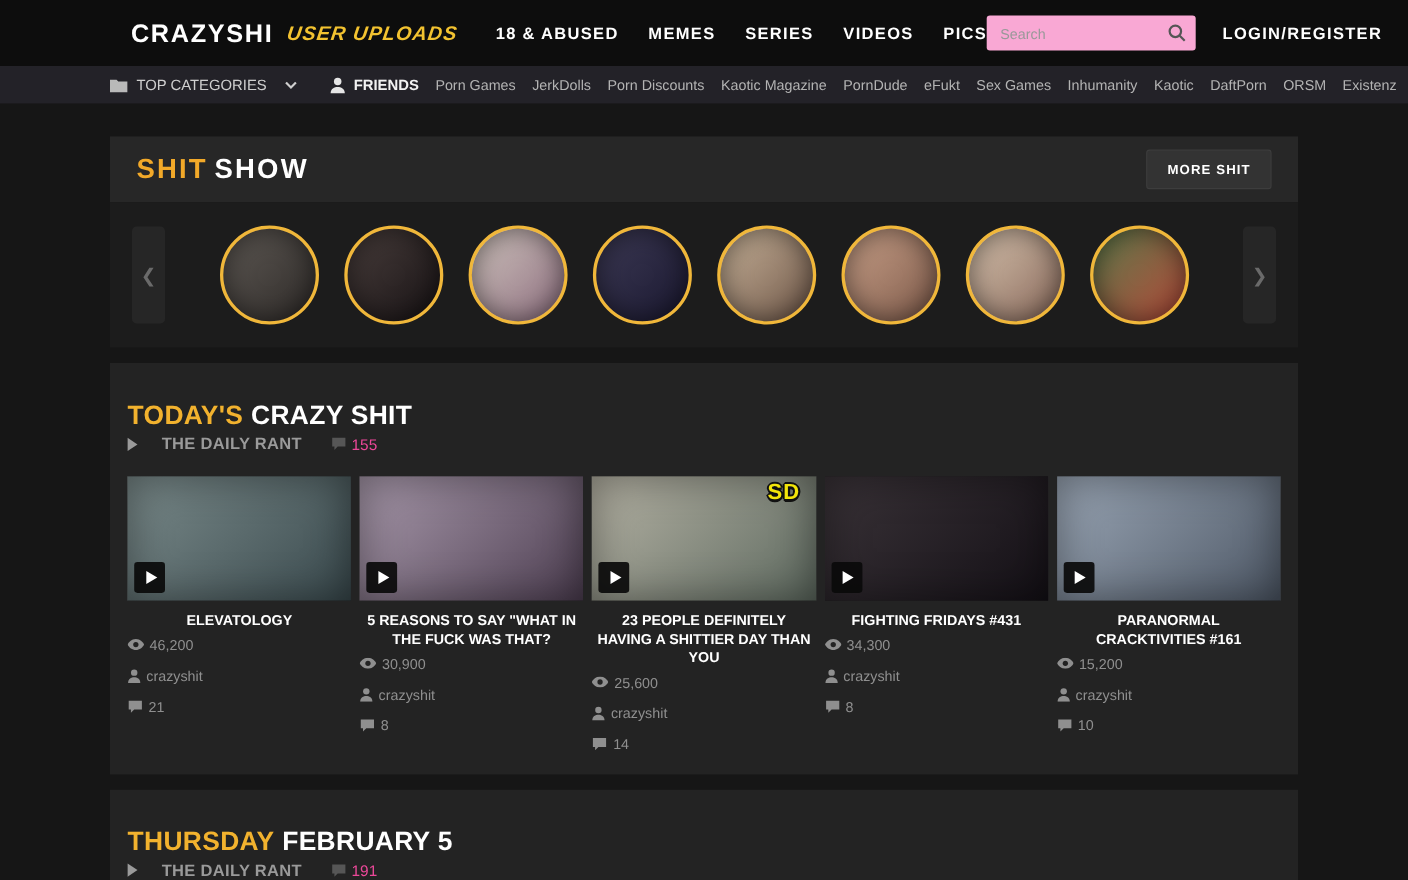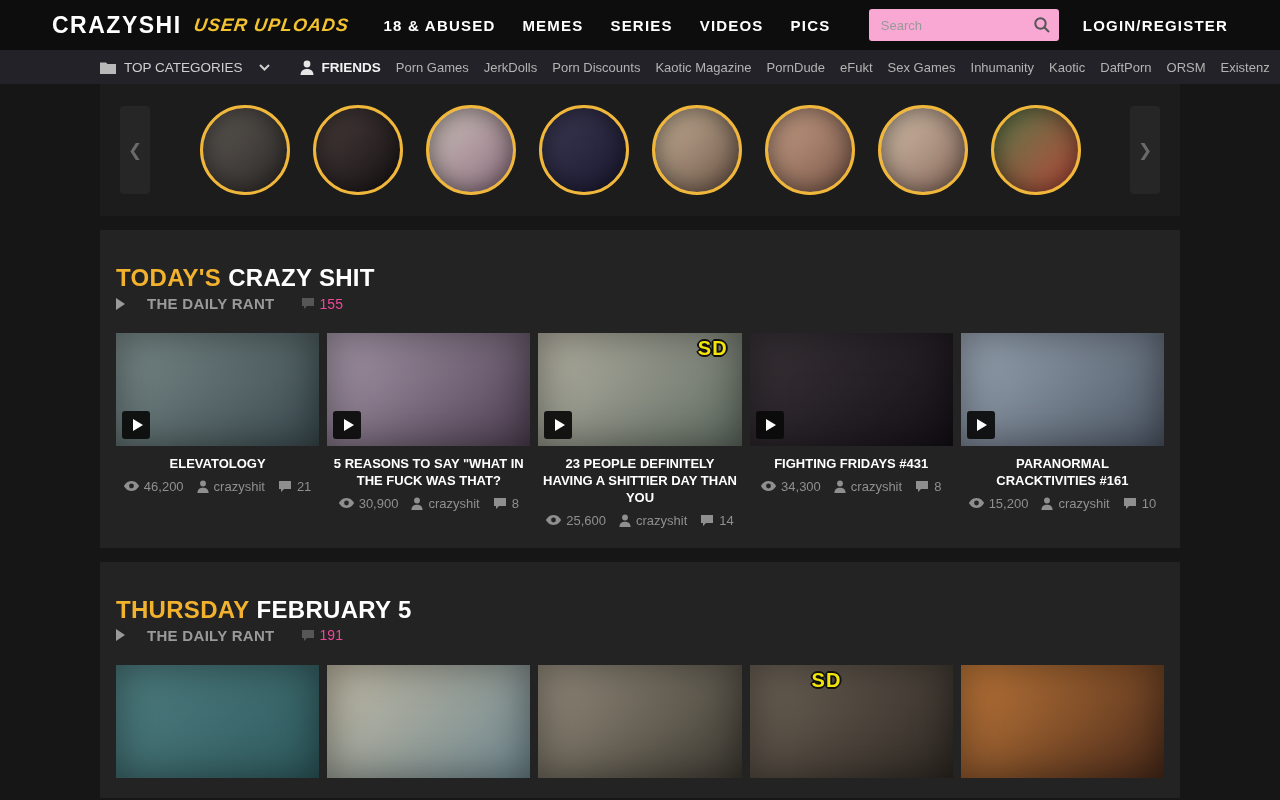--- a/index.html
+++ b/index.html
@@ -1,19 +1,19 @@
 <!DOCTYPE html>
 <html><head>
 <meta charset="utf-8">
 <style>
   * { margin:0; padding:0; box-sizing:border-box; }
   html,body { width:1280px; height:800px; overflow:hidden; background:#161616;
     font-family:"Liberation Sans", sans-serif; }
-  .topbar { height:50px; background:#0d0d0d; display:flex; align-items:center;
-    padding:0 52px; white-space:nowrap; }
+  .topbar { height:60px; background:#0d0d0d; display:flex; align-items:center;
+    padding:0 119px; white-space:nowrap; }
   .logo { color:#fff; font-size:23px; font-weight:900; letter-spacing:1.5px; cursor:pointer; }
   .tagline { color:#f2c230; font-size:18px; font-weight:700; font-style:italic;
     transform:skew(-8deg); margin-left:12px; letter-spacing:1px; }
   .topmenu { display:flex; gap:27px; margin-left:35px; }
   .topmenu span { color:#fff; font-size:15px; font-weight:800; letter-spacing:1.2px; cursor:pointer; }
   .search-wrap { margin-left:auto; position:relative; }
   .search-wrap input { width:190px; height:32px; border:none; border-radius:3px;
     padding:0 34px 0 12px; font-size:13px; color:#333; outline:none; background:#f9a8d4;
     font-family:"Liberation Sans", sans-serif; }
   .search-wrap input::placeholder { color:#999; }
@@ -66,21 +66,21 @@
     justify-content:center; }
   .play i { display:block; width:0; height:0; border-left:10px solid #fff;
     border-top:6px solid transparent; border-bottom:6px solid transparent; margin-left:3px; }
   .sd { position:absolute; top:4px; font-size:20px; font-weight:900; color:#f3e50a;
     letter-spacing:1px; text-shadow:-2px 0 0 #111, 2px 0 0 #111, 0 -2px 0 #111,
     0 2px 0 #111, -1px -1px 0 #111, 1px 1px 0 #111, -1px 1px 0 #111, 1px -1px 0 #111; }
   .sd.right { right:14px; } .sd.mid { left:62px; }
   .card-title { margin-top:10px; color:#fff; font-size:13px; font-weight:800;
     line-height:1.3; text-align:center; text-transform:uppercase; padding:0 4px; }
   .card-stats { margin-top:6px; display:flex; justify-content:center; gap:13px;
-    color:#8f8f8f; font-size:13px; }
+    color:#8f8f8f; font-size:13px;flex-direction:column; }
   .stat { display:flex; align-items:center; gap:5px; }
   svg { display:block; }
 </style>
 </head>
 <body>
 
 <div class="topbar">
   <span class="logo">CRAZYSHI</span>
   <span class="tagline">USER UPLOADS</span>
   <div class="topmenu">
@@ -137,20 +137,26 @@
       <a>Kaotic</a>
       <a>DaftPorn</a>
       <a>ORSM</a>
       <a>Existenz</a>
       <a>Celebs</a>
     </div>
 </div>
 
 <div class="content">
 
+  <div class="panel-head">
+    <span class="show-title">
+      <span class="accent">SHIT</span><span class="rest">SHOW</span>
+    </span>
+    <button class="more-btn">MORE SHIT</button>
+  </div>
   <div class="carousel">
     <button class="car-arrow">❮</button>
     <div class="circles">
         <div class="circle" style="background: linear-gradient(135deg, rgb(95, 90, 85), rgb(46, 42, 40));"></div>
         <div class="circle" style="background: linear-gradient(135deg, rgb(74, 63, 61), rgb(23, 18, 20));"></div>
         <div class="circle" style="background: linear-gradient(135deg, rgb(207, 196, 189), rgb(142, 111, 128));"></div>
         <div class="circle" style="background: linear-gradient(135deg, rgb(61, 58, 85), rgb(26, 24, 48));"></div>
         <div class="circle" style="background: linear-gradient(135deg, rgb(201, 180, 154), rgb(110, 86, 72));"></div>
         <div class="circle" style="background: linear-gradient(135deg, rgb(201, 161, 137), rgb(126, 90, 74));"></div>
         <div class="circle" style="background: linear-gradient(135deg, rgb(214, 195, 174), rgb(138, 106, 92));"></div>

